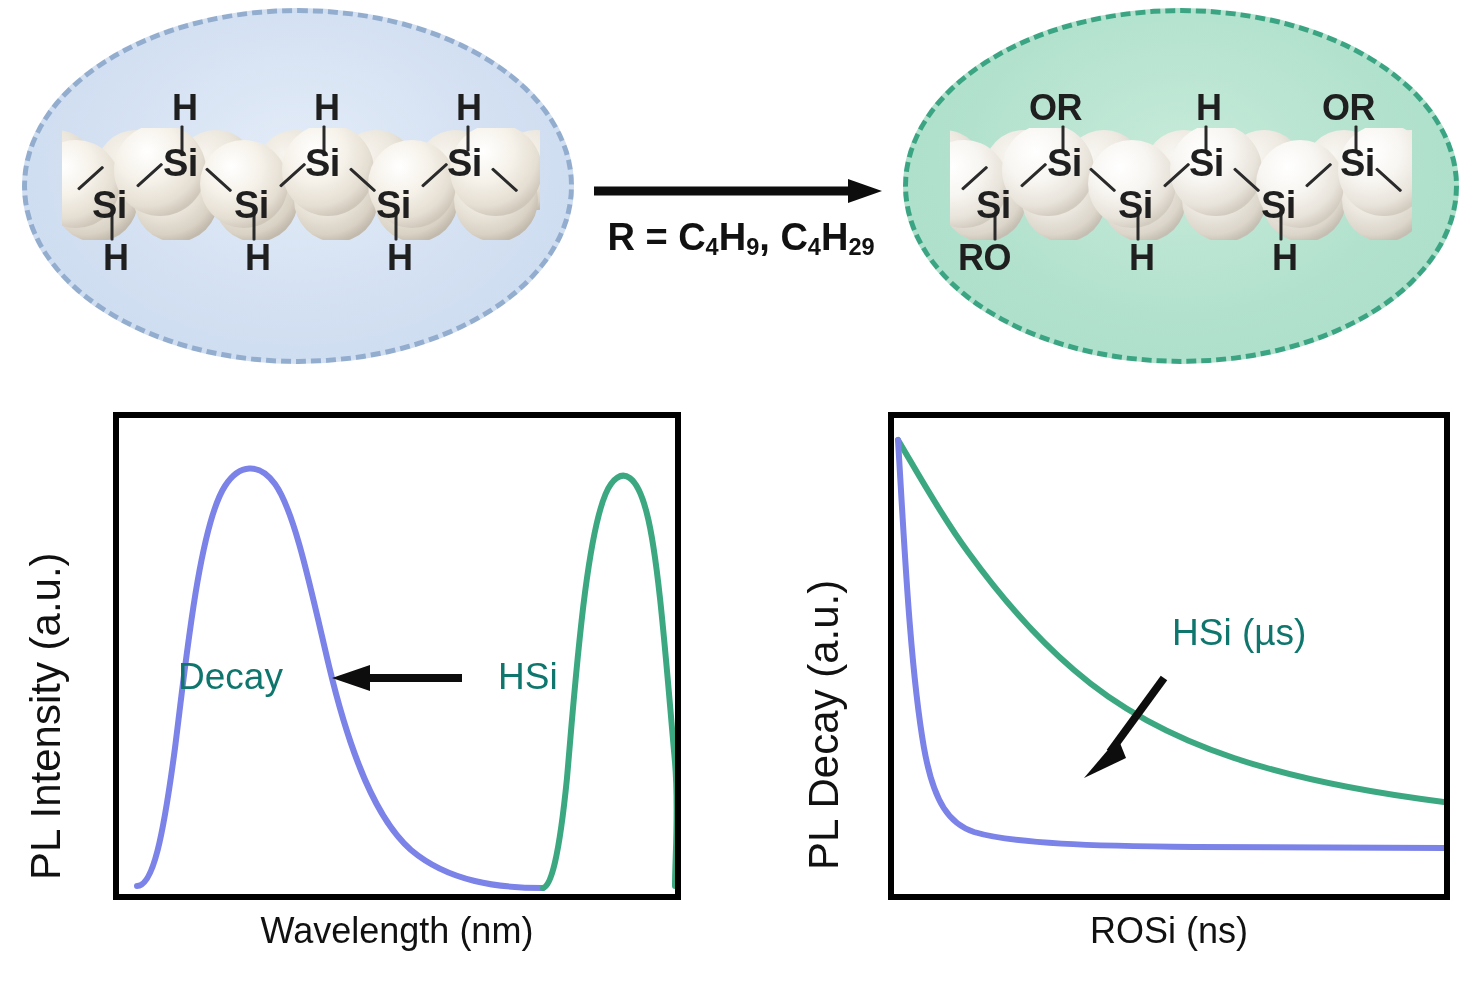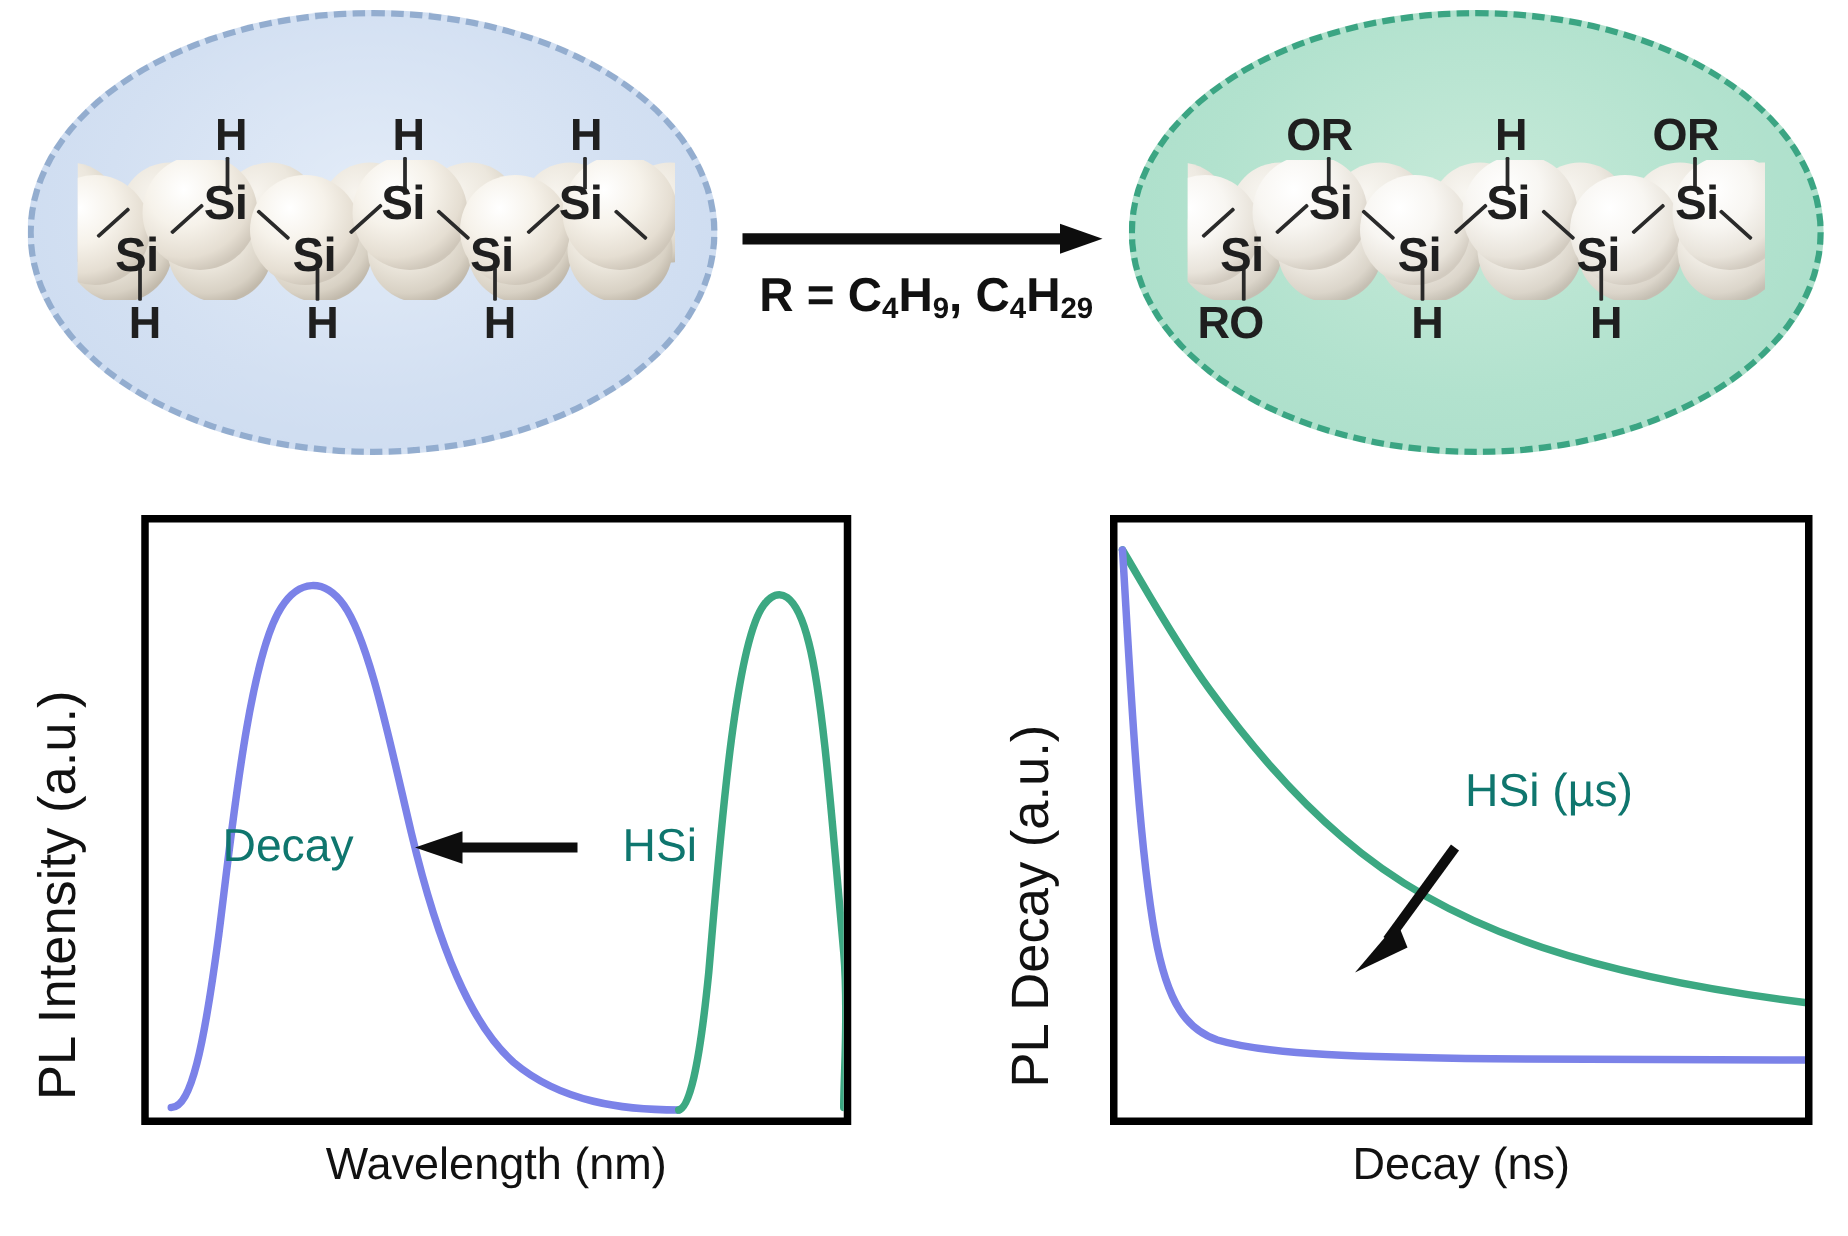--- a/index.html
+++ b/index.html
@@ -371,15 +371,15 @@
 
   <div class="plot-annot" style="left:1172px; top:612px;">HSi (µs)</div>
   <div class="annot-arrow" style="left:1080px; top:670px; width:96px; height:112px;">
     <svg width="96" height="112" viewBox="0 0 96 112">
       <line x1="84" y1="8" x2="30" y2="82" stroke="#0d0d0d" stroke-width="8"></line>
       <polygon points="4,108 38,68 46,88" fill="#0d0d0d"></polygon>
     </svg>
   </div>
 
   <div class="axis-label-y" style="left:800px; top:870px;">PL Decay (a.u.)</div>
-  <div class="axis-label-x" style="left:888px; top:910px; width:562px;">Decay (ns)</div>
+  <div class="axis-label-x" style="left:888px; top:910px; width:562px;">ROSi (ns)</div>
 
 </div>
 
 </body></html>

